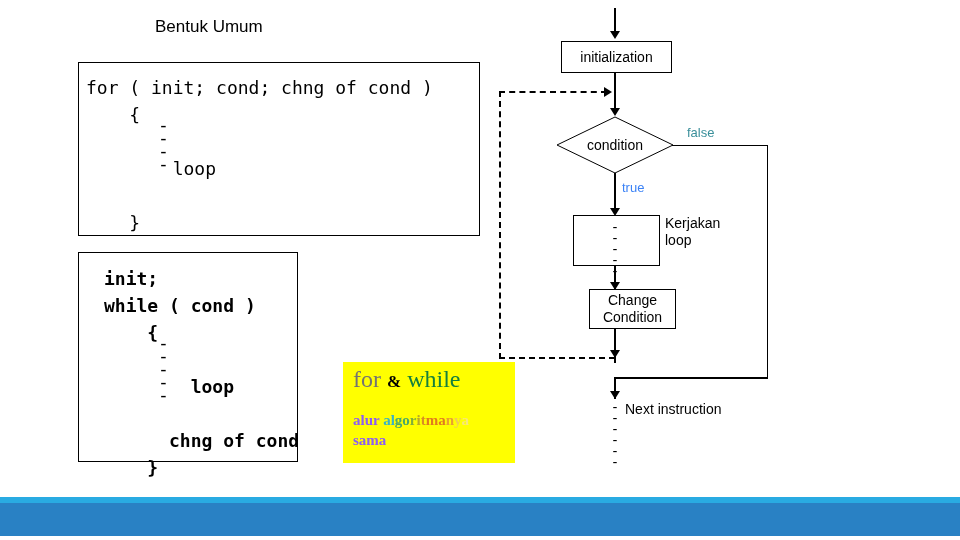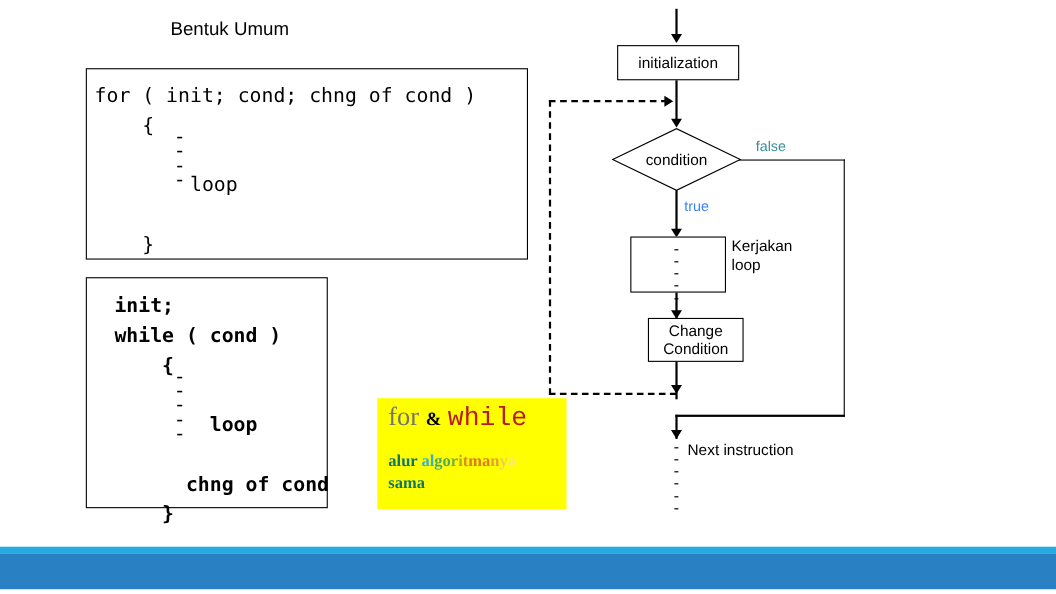--- a/index.html
+++ b/index.html
@@ -82,22 +82,22 @@
     left: 10px;
     top: 48px;
     font-family: "Liberation Serif", serif;
     font-size: 15px;
     font-weight: bold;
     line-height: 20px;
     white-space: nowrap;
   }
   .w-for     { color: #737373; }
   .w-amp     { color: #000000; font-weight: bold; font-size: 17px; }
-  .w-while   { color: #b91c1c; font-family: Liberation Mono, monospace; }
-  .w-alur    { color: #0f766e; }
+  .w-while   { color: #15803d; }
+  .w-alur    { color: #8b5cf6; }
   .g1 { color: #38b0c8; }
   .g2 { color: #4aa86a; }
   .g3 { color: #7fae3c; }
   .g4 { color: #b8a82a; }
   .g5 { color: #d98f22; }
   .g6 { color: #e07a1e; }
   .g7 { color: #e8a030; }
   .g8 { color: #f0cf50; }
   .g9 { color: #f7e87a; }
 

